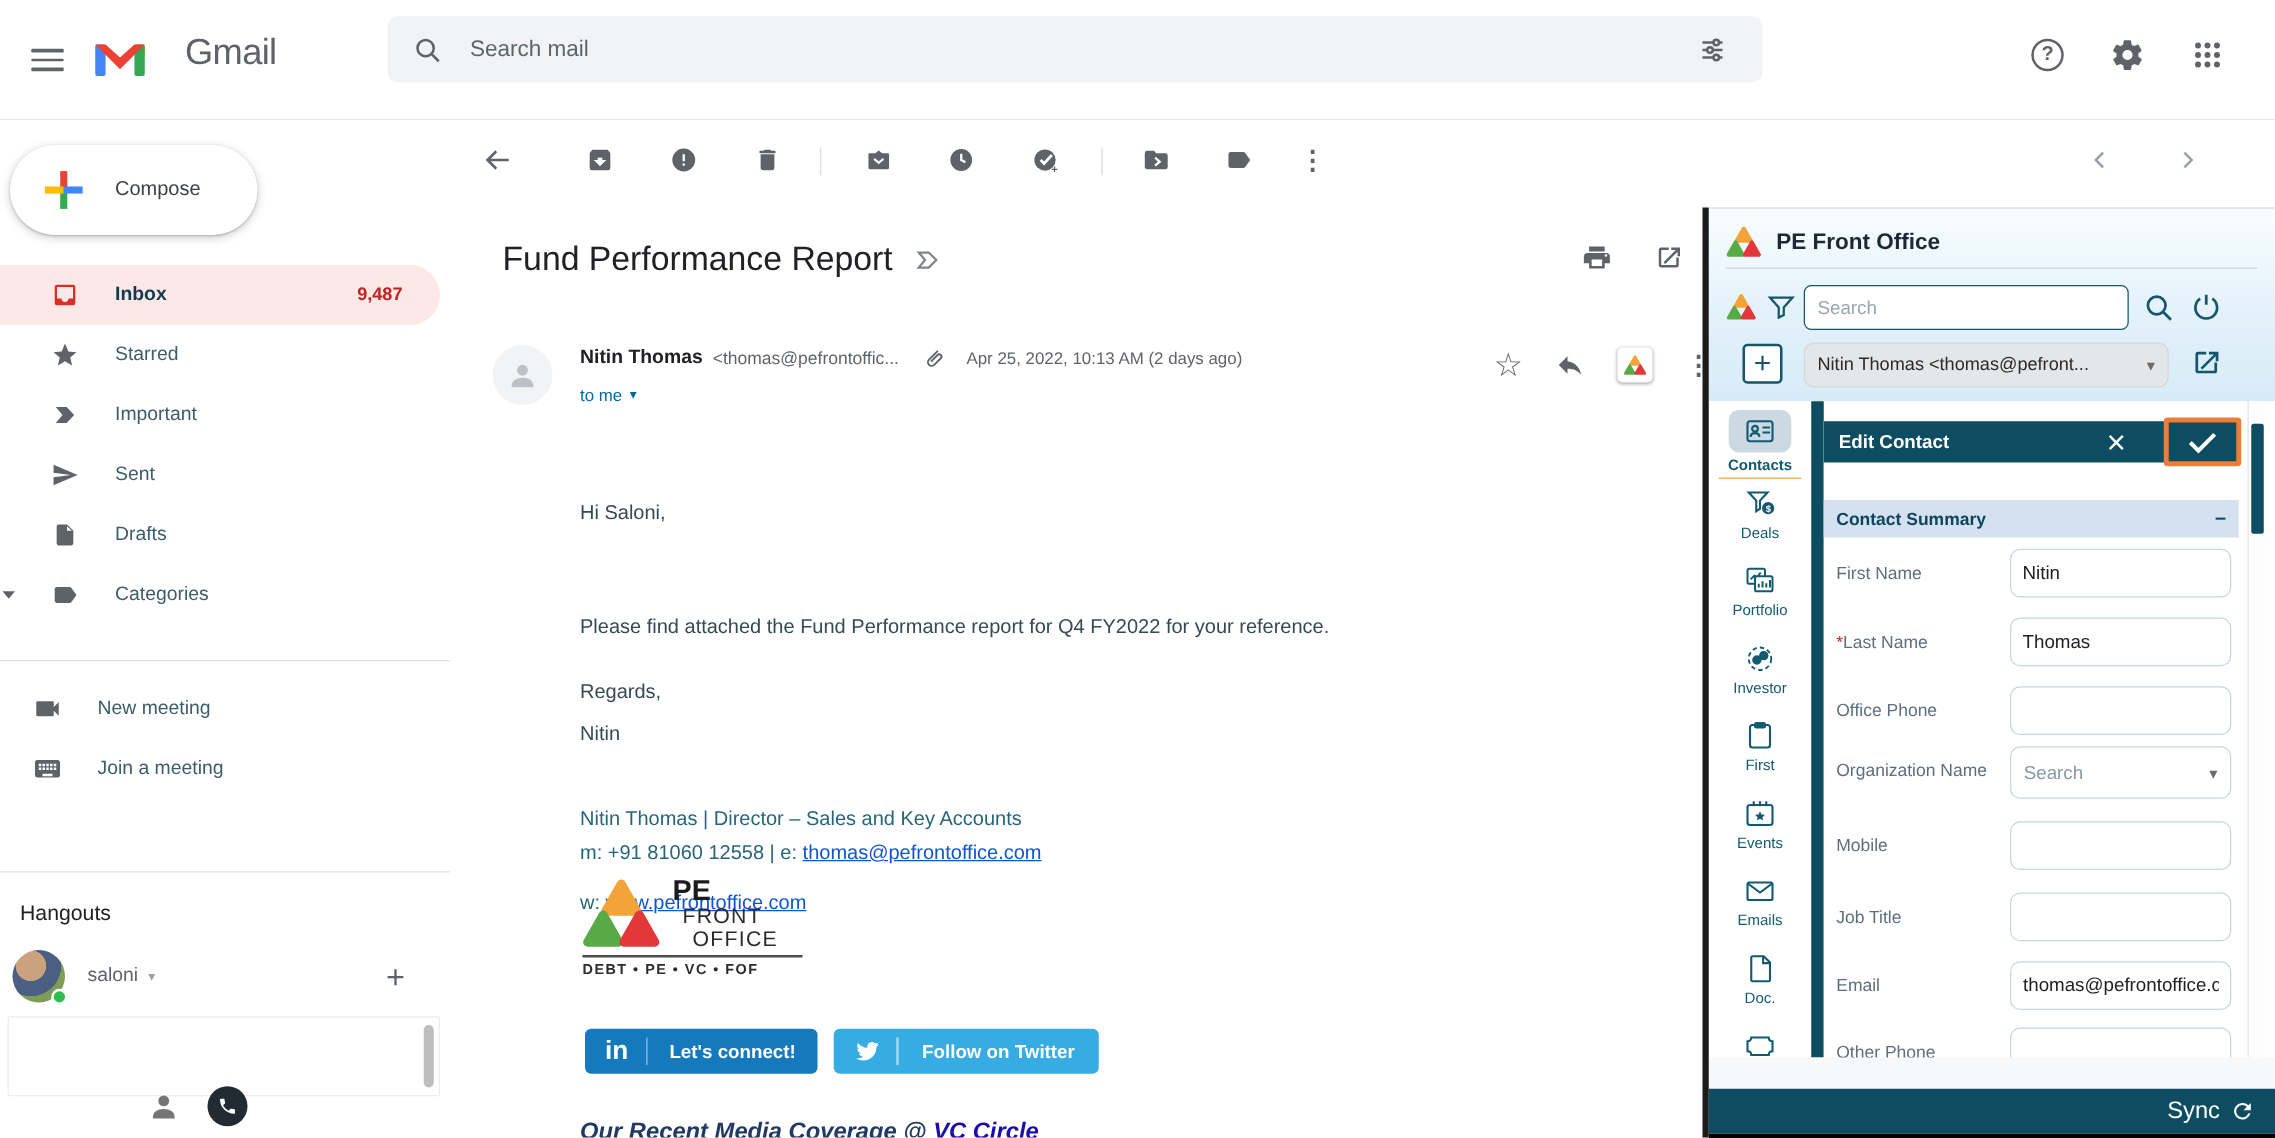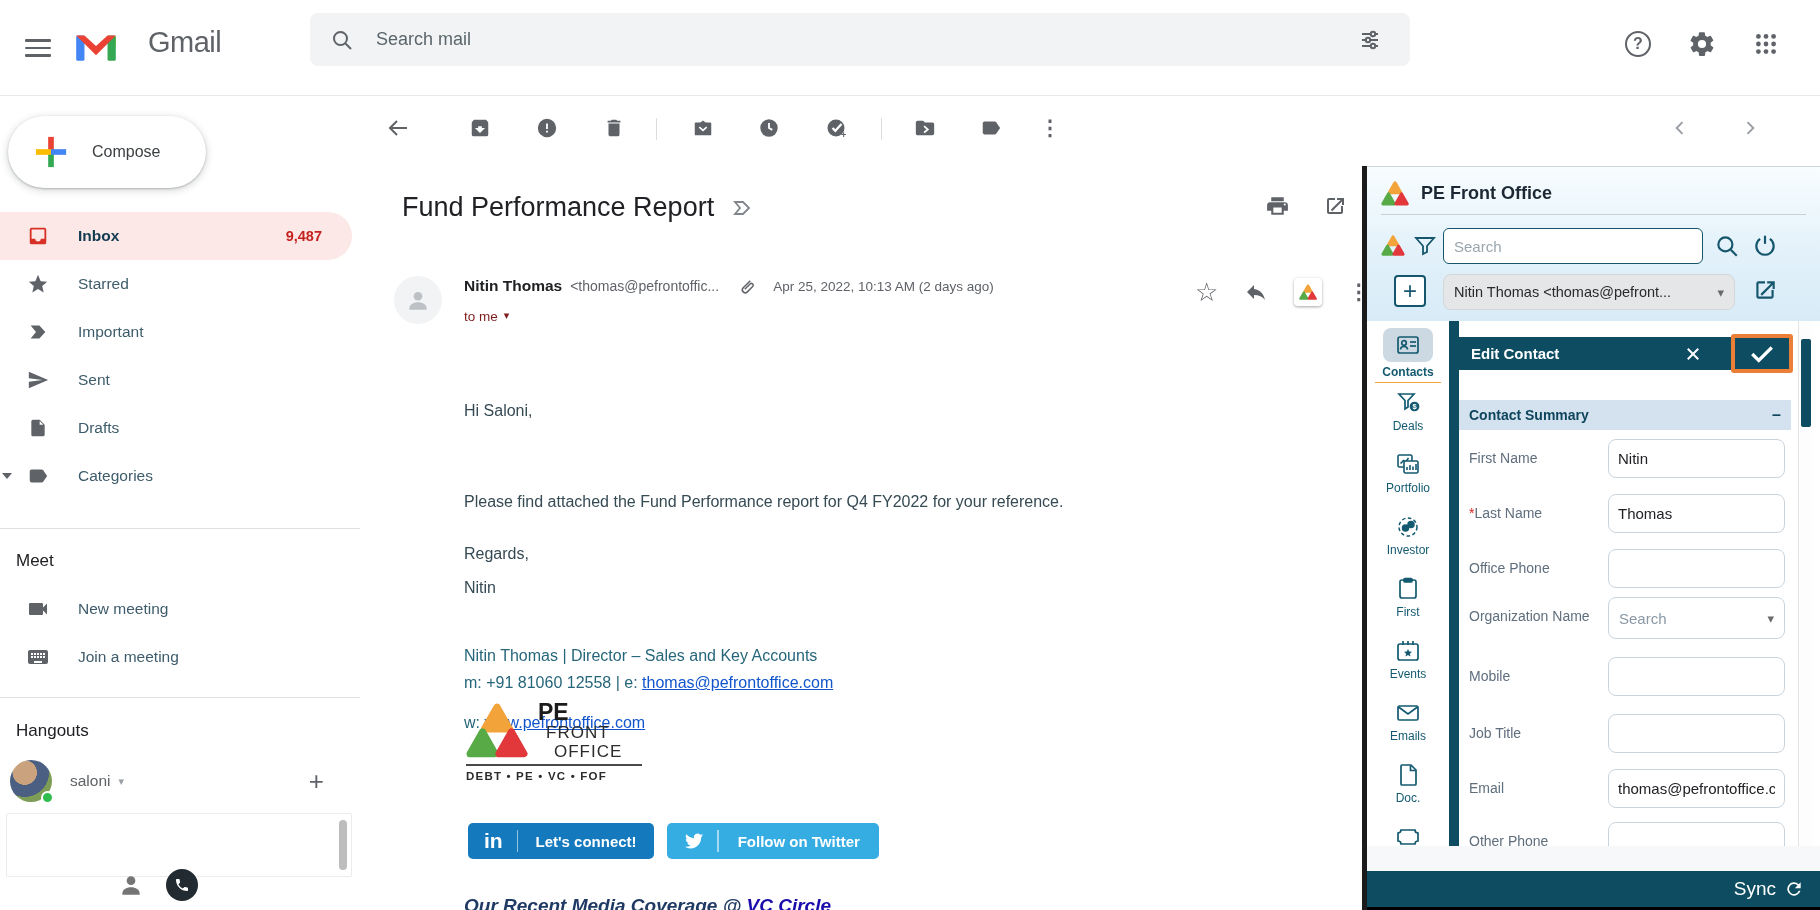--- a/index.html
+++ b/index.html
@@ -24,21 +24,21 @@
   .help-circle { width:26px; height:26px; border:2.4px solid #5f6368; border-radius:50%;
     display:flex; align-items:center; justify-content:center; font-size:16px; font-weight:bold; color:#5f6368; }
 
   
   .gsidebar { position:absolute; left:0; top:96px; width:360px; height:814px; background:#fff; z-index:10; }
   .compose { position:absolute; left:8px; top:20px; width:198px; height:72px; background:#fff;
     border-radius:36px; box-shadow:0 1px 2px rgba(60,64,67,.3), 0 2px 6px 2px rgba(60,64,67,.15);
     display:flex; align-items:center; gap:24px; padding-left:26px; cursor:pointer; }
   .compose-label { font-size:16px; color:#3c4043; font-weight:500; }
   .navlist { position:absolute; left:0; top:116px; width:360px; }
-  .nav-item { height:48px; display:flex; align-items:center; padding-left:26px; width:352px;
+  .nav-item { height:48px; display:flex; align-items:center; padding-left:40px; width:352px;
     border-radius:0 24px 24px 0; cursor:pointer; position:relative; }
   .nav-item .nicon { width:24px; display:flex; justify-content:center; }
   .nav-item .nlabel { margin-left:28px; font-size:15.5px; color:#3e5c6b; }
   .nav-item.active { background:#fce8e6; }
   .nav-item.active .nlabel { font-weight:bold; color:#123a50; }
   .nav-count { margin-left:auto; margin-right:30px; font-size:14.5px; font-weight:bold; color:#c5221f; }
   .cat-chev { position:absolute; left:2px; width:0; height:0; border-left:5px solid transparent;
     border-right:5px solid transparent; border-top:6px solid #5f6368; }
   .meet-overlay { position:absolute; left:0; top:432px; width:360px; height:382px; background:#fff;
     border-top:1px solid #e0e0e0; }
@@ -71,21 +71,21 @@
   .mailarea { position:absolute; left:360px; top:166px; width:1003px; height:744px; background:#fff; overflow:hidden; }
   .subject-row { position:absolute; left:42px; top:26px; display:flex; align-items:center; gap:16px; }
   .subject { font-size:27px; color:#202124; }
   .subj-actions { position:absolute; top:28px; }
   .avatar { position:absolute; left:34px; top:110px; width:48px; height:48px; border-radius:50%;
     background:#f1f3f4; display:flex; align-items:center; justify-content:center; }
   .sender-line { position:absolute; left:104px; top:110px; display:flex; align-items:center; gap:8px; white-space:nowrap; }
   .sender-name { font-size:15.5px; font-weight:bold; color:#202124; }
   .sender-email { font-size:14px; color:#5f6368; }
   .sender-date { font-size:13.5px; color:#5f6368; margin-left:10px;text-align:right; }
-  .tome { position:absolute; left:104px; top:143px; font-size:13.5px; color:#7f1d1d; cursor:pointer; display:flex; gap:6px; align-items:flex-start;}
+  .tome { position:absolute; left:104px; top:143px; font-size:13.5px; color:#0369a1; cursor:pointer; display:flex; gap:6px; align-items:flex-start;}
   .msg-actions { position:absolute; top:112px; display:flex; align-items:center; }
   .star-glyph { font-size:26px; color:#5f6368; line-height:22px; }
   .pe-addon-btn { width:28px; height:28px; background:#fff; border-radius:4px;
     box-shadow:0 1px 3px rgba(0,0,0,.35); display:flex; align-items:center; justify-content:center; }
   .bodytext { position:absolute; left:104px; font-size:16px; color:#364a54; }
   .sigtext  { position:absolute; left:104px; font-size:16px; color:#26667a; }
   a.maillink { color:#1155cc; text-decoration:underline; cursor:pointer; }
   .sig-logo { position:absolute; left:106px; top:535px; width:176px; }
   .sig-logo-row { display:flex; gap:10px; align-items:flex-end; border-bottom:2px solid #4a4a4a; padding-bottom:3px; }
   .logo-text .pe { font-size:23px; font-weight:bold; color:#1b1b1b; line-height:22px; }
@@ -294,21 +294,20 @@
       <span class="nicon">
         <svg width="22" height="22" viewBox="0 0 24 24" fill="#5f6368">
             <path d="M17.6 5.8A2 2 0 0 0 16 5H5a2 2 0 0 0-2 2v10c0 1.1.9 2 2 2h11a2 2 0 0 0 1.6-.8L22 12l-4.4-6.2z"></path>
           </svg>
       </span>
       <span class="nlabel">Categories</span>
     </div>
   </div>
 
   <div class="meet-overlay">
-    <div class="sec-title" style="margin-top:22px;">Meet</div>
     <div class="meet-item" style="margin-top:14px;">
       <span class="nicon">
         <svg width="24" height="24" viewBox="0 0 24 24" fill="#5f6368">
             <path d="M17 10.5V7a1 1 0 0 0-1-1H4a1 1 0 0 0-1 1v10a1 1 0 0 0 1 1h12a1 1 0 0 0 1-1v-3.5l4 4v-11l-4 4z"></path>
           </svg>
       </span>
       <span class="nlabel">New meeting</span>
     </div>
     <div class="meet-item">
       <span class="nicon">

